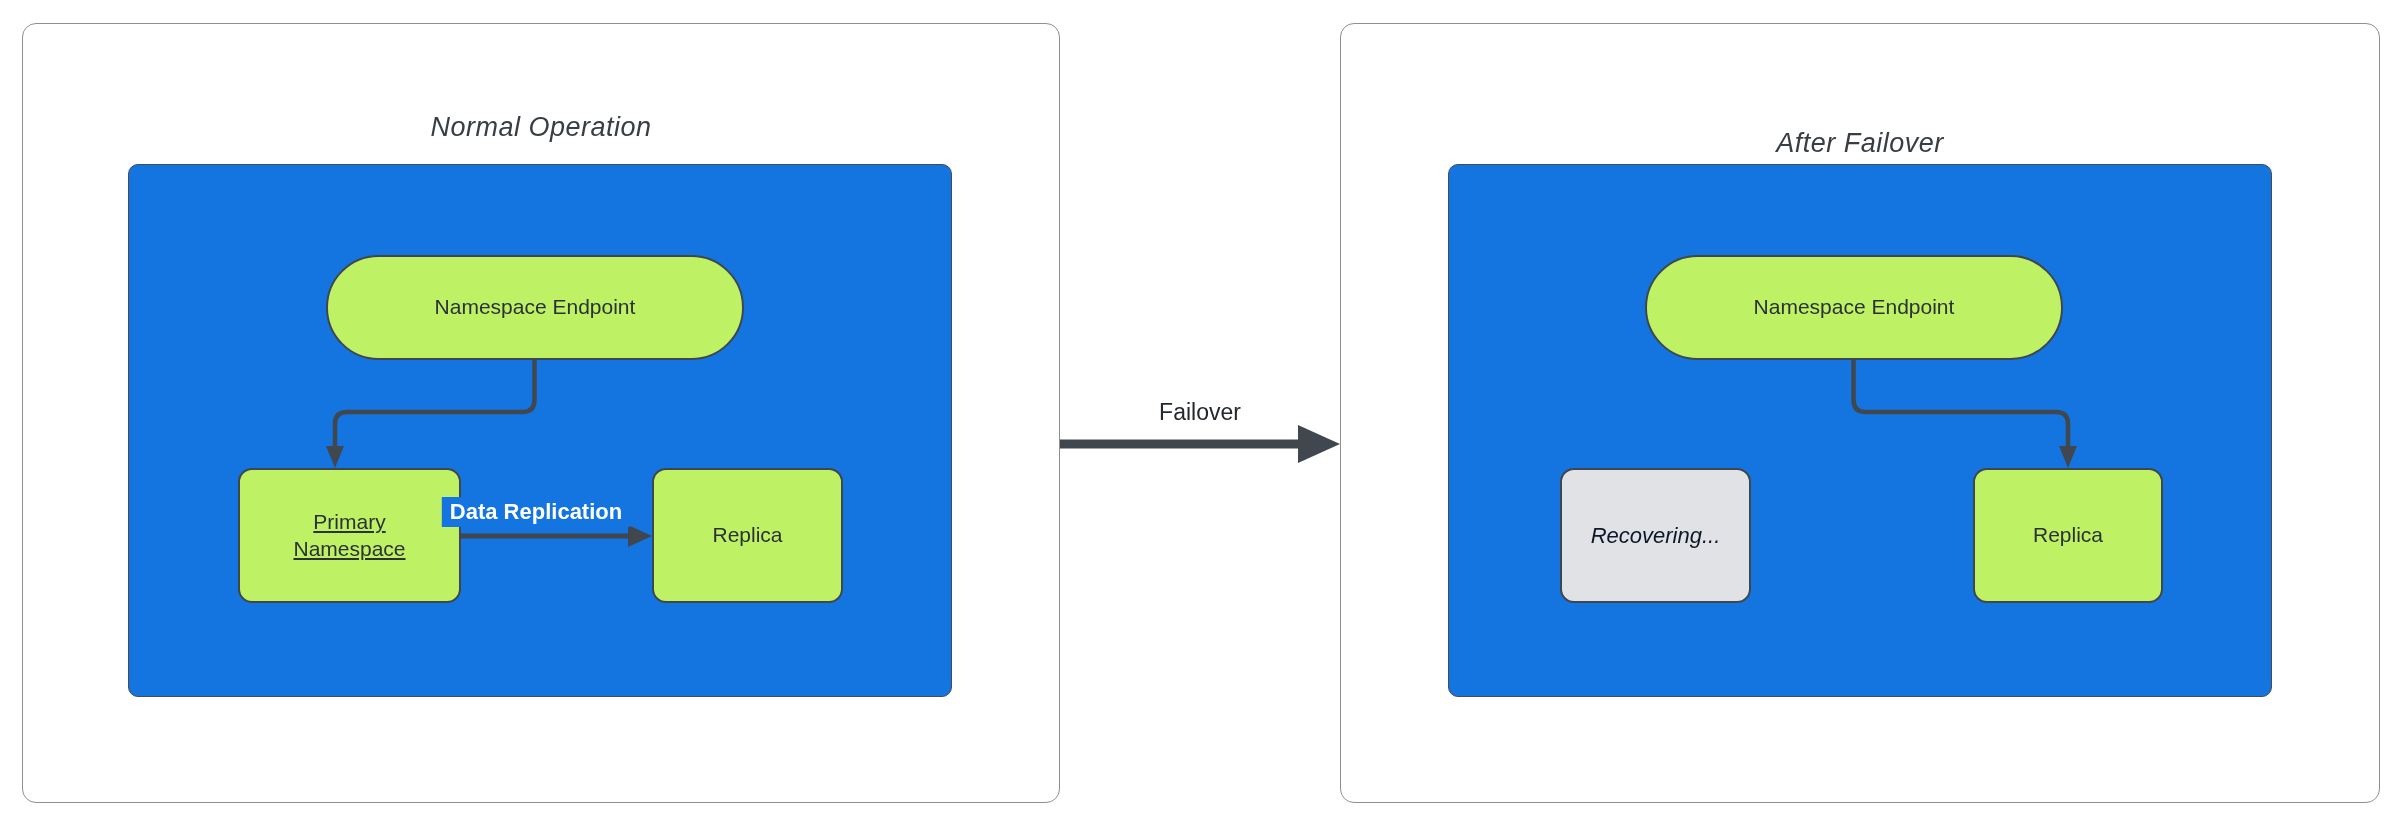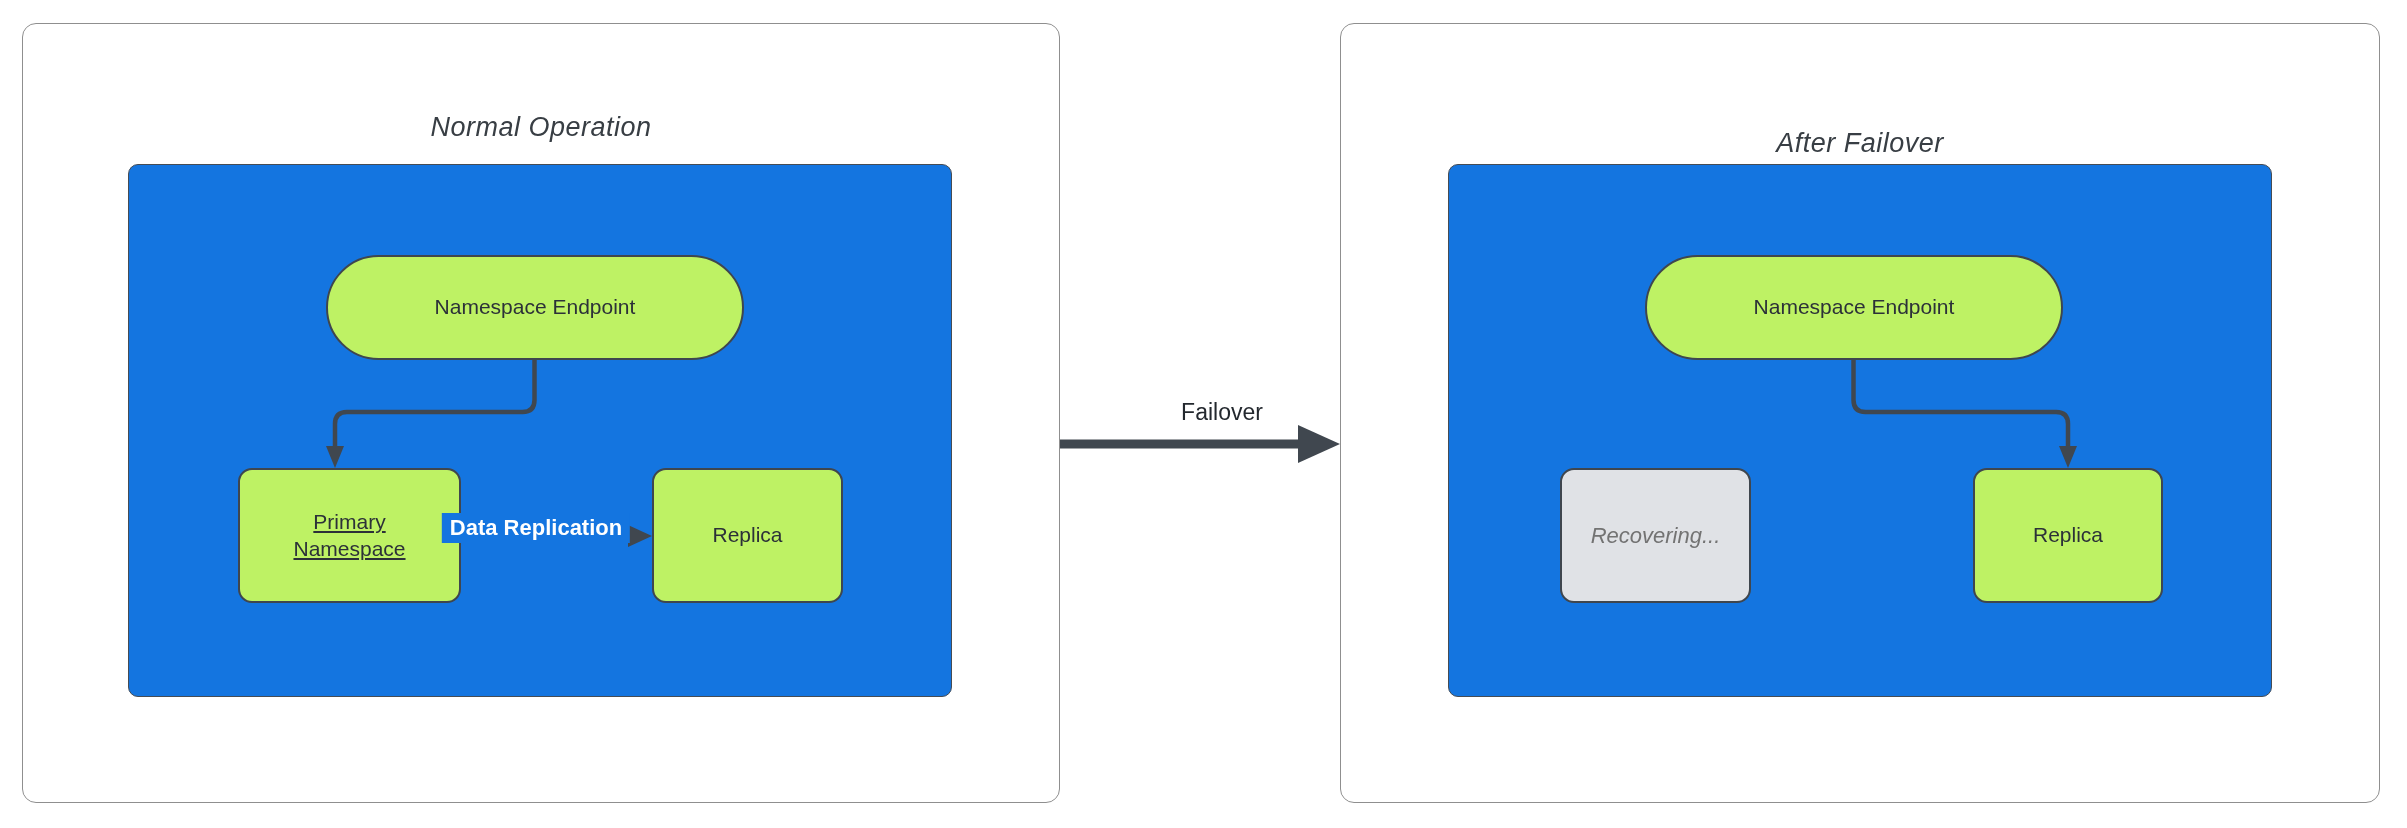--- a/index.html
+++ b/index.html
@@ -46,21 +46,21 @@
     border:2.5px solid #3f464e;
     color:#2c3138;
     font-size:21px;
     line-height:1.25;
     z-index:10;
   }
   .pill{border-radius:60px;}
   .rect{border-radius:14px;}
   .node-gray{
     background:#e0e2e6;
-    color:#737373;
+    color:#0f172a;
     font-style:italic;
     font-size:22px;
   }
   .edge-layer{
     position:absolute;
     left:0;top:0;
     width:2407px;height:828px;
     z-index:5;
     pointer-events:none;
   }
@@ -108,22 +108,22 @@
     <line x1="431" y1="536" x2="636" y2="536" stroke="#40474f" stroke-width="5"></line>
     <polygon points="652,536 628,525 628,547" fill="#40474f"></polygon>
 
     <line x1="1060" y1="444" x2="1308" y2="444" stroke="#40474f" stroke-width="9"></line>
     <polygon points="1340,444 1298,425 1298,463" fill="#40474f"></polygon>
 
     <path d="M1853.5 360 L1853.5 400 Q1853.5 412 1865.5 412 L2056 412 Q2068 412 2068 424 L2068 450" fill="none" stroke="#40474f" stroke-width="4.5" stroke-linecap="round"></path>
     <polygon points="2068,468 2059,446 2077,446" fill="#40474f"></polygon>
   </svg>
 
-  <div class="edge-label" style="left:536px;top:528px;">Data Replication</div>
-  <div class="failover-label" style="left:1200px;top:412px;margin-left:22px;">Failover</div>
+  <div class="edge-label" style="left:536px;top:512px;">Data Replication</div>
+  <div class="failover-label" style="left:1200px;top:412px;">Failover</div>
 
   <div class="node pill" style="left:326px;top:255px;width:418px;height:105px;">
     <span>Namespace Endpoint</span>
   </div>
   <div class="node rect" style="left:238px;top:468px;width:223px;height:135px;text-decoration:underline;">
     <span style="display:inline-block;max-width:160px;">Primary Namespace</span>
   </div>
   <div class="node rect" style="left:652px;top:468px;width:191px;height:135px;">
     <span>Replica</span>
   </div>

